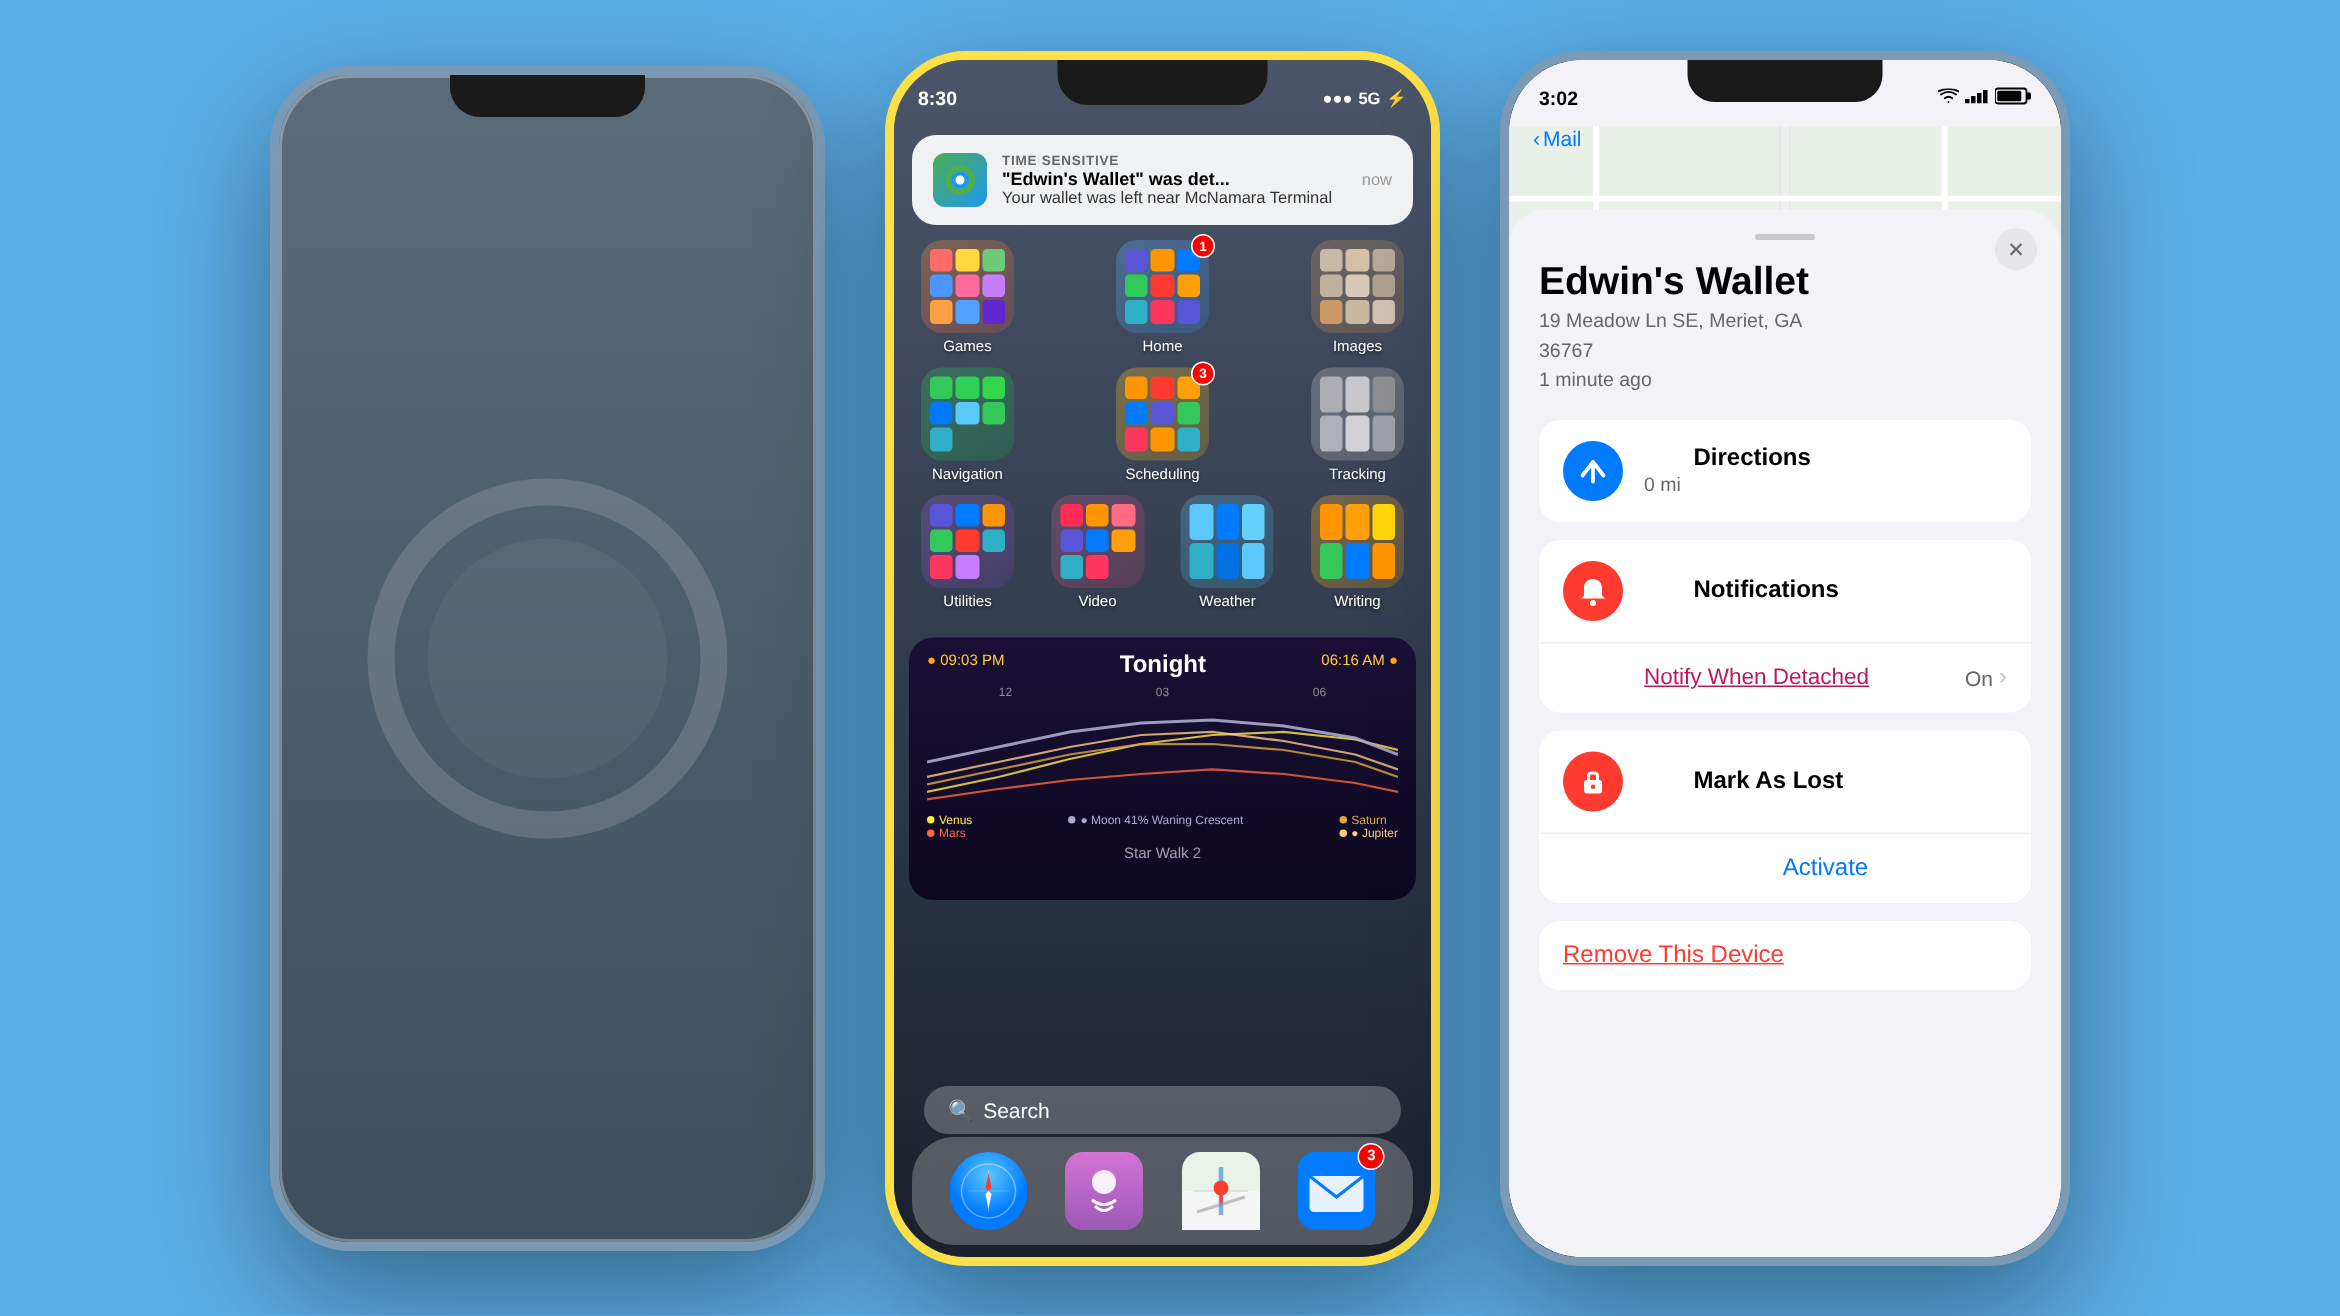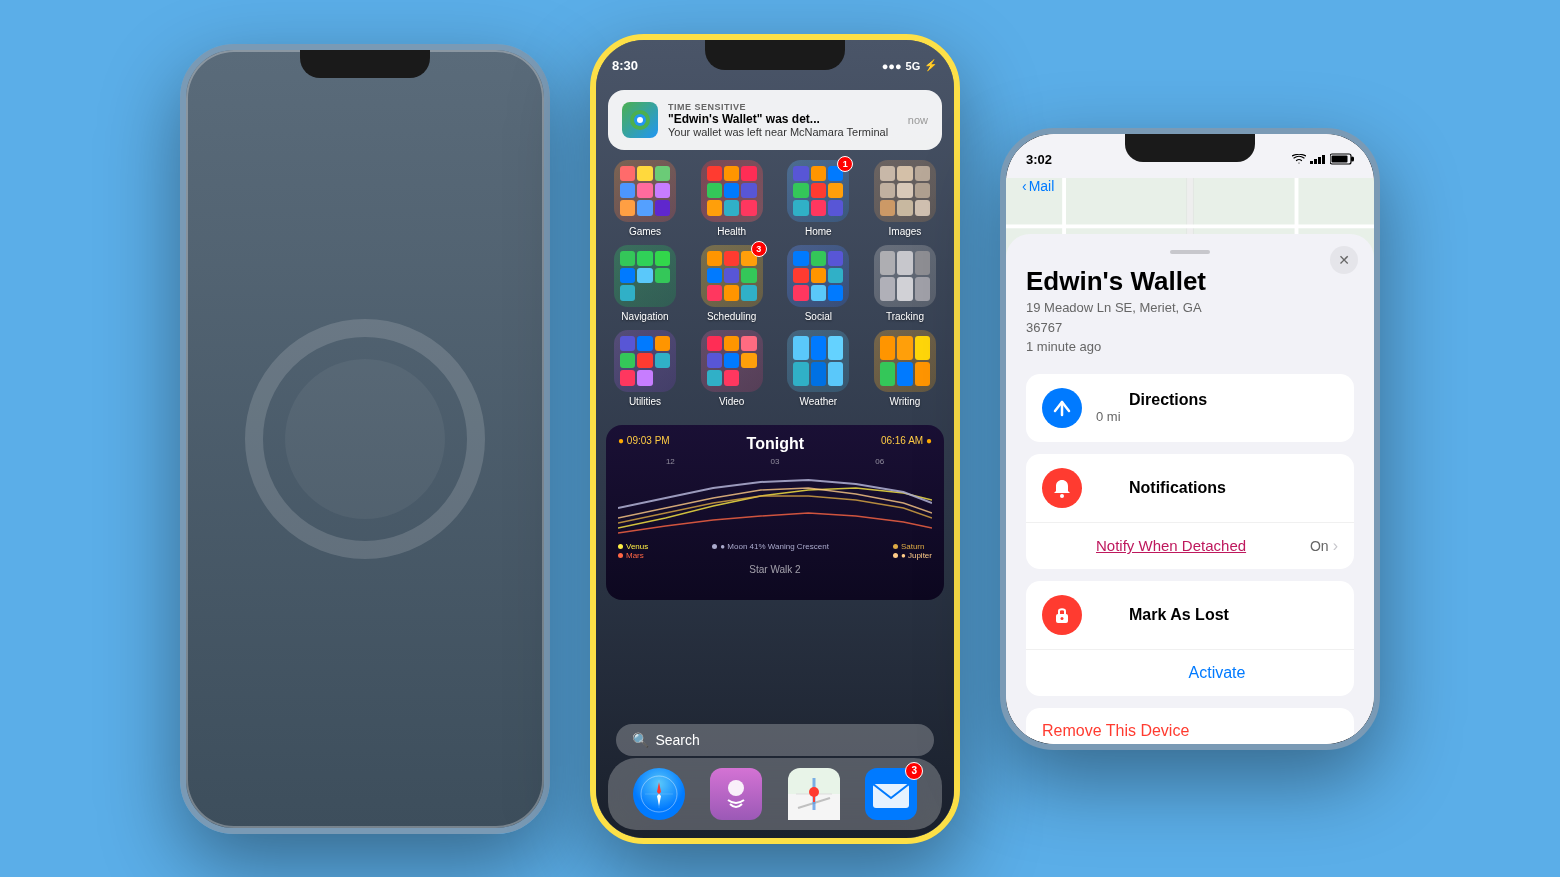--- a/index.html
+++ b/index.html
@@ -283,21 +283,21 @@
       display: flex;
       align-items: center;
       justify-content: center;
       font-size: 28px;
       position: relative;
     }
 
     
     .phone-3 {
       width: 380px;
-      height: 622px;
+      height: 810px;
       background: #1c1c1e;
       border: 6px solid #7a9ab5;
       border-radius: 54px;
     }
     .phone-3-screen {
       width: 100%;
       height: 100%;
       background: #f2f2f7;
       position: relative;
       overflow: hidden;
@@ -437,20 +437,21 @@
       font-size: 16px;
       color: #007AFF;
       font-weight: 400;
       padding: 4px 0;
     }
     .remove-btn {
       font-size: 16px;
       color: #FF3B30;
       font-weight: 400;
       padding: 4px 0;
+      text-decoration: underline;
     }
 
     .standalone-action {
       background: white;
       border-radius: 14px;
       padding: 14px 16px;
       margin-bottom: 12px;
     }
 
     .nav-back {
@@ -525,34 +526,20 @@
             <div class="folder-mini" style="background:#4d96ff"></div>
             <div class="folder-mini" style="background:#ff6b9d"></div>
             <div class="folder-mini" style="background:#c77dff"></div>
             <div class="folder-mini" style="background:#ff9f43"></div>
             <div class="folder-mini" style="background:#54a0ff"></div>
             <div class="folder-mini" style="background:#5f27cd"></div>
           </div>
           <span class="folder-label">Games</span>
         </div>
         <div class="app-folder">
-          <div class="folder-icon health-color">
-            <div class="folder-mini" style="background:#ff3b30"></div>
-            <div class="folder-mini" style="background:#ff9500"></div>
-            <div class="folder-mini" style="background:#ff2d55"></div>
-            <div class="folder-mini" style="background:#34c759"></div>
-            <div class="folder-mini" style="background:#007aff"></div>
-            <div class="folder-mini" style="background:#5856d6"></div>
-            <div class="folder-mini" style="background:#ff9f0a"></div>
-            <div class="folder-mini" style="background:#30b0c7"></div>
-            <div class="folder-mini" style="background:#ff375f"></div>
-          </div>
-          <span class="folder-label">Health</span>
-        </div>
-        <div class="app-folder">
           <div class="folder-icon home-color">
             <div class="folder-mini" style="background:#5856d6"></div>
             <div class="folder-mini" style="background:#ff9500"></div>
             <div class="folder-mini" style="background:#007aff"></div>
             <div class="folder-mini" style="background:#34c759"></div>
             <div class="folder-mini" style="background:#ff3b30"></div>
             <div class="folder-mini" style="background:#ff9f0a"></div>
             <div class="folder-mini" style="background:#30b0c7"></div>
             <div class="folder-mini" style="background:#ff375f"></div>
             <div class="folder-mini" style="background:#5856d6"></div>
@@ -596,34 +583,20 @@
             <div class="folder-mini" style="background:#ff9f0a"></div>
             <div class="folder-mini" style="background:#007aff"></div>
             <div class="folder-mini" style="background:#5856d6"></div>
             <div class="folder-mini" style="background:#34c759"></div>
             <div class="folder-mini" style="background:#ff375f"></div>
             <div class="folder-mini" style="background:#ff9500"></div>
             <div class="folder-mini" style="background:#30b0c7"></div>
             <div class="badge">3</div>
           </div>
           <span class="folder-label">Scheduling</span>
-        </div>
-        <div class="app-folder">
-          <div class="folder-icon social-color">
-            <div class="folder-mini" style="background:#007aff"></div>
-            <div class="folder-mini" style="background:#34c759"></div>
-            <div class="folder-mini" style="background:#5856d6"></div>
-            <div class="folder-mini" style="background:#ff3b30"></div>
-            <div class="folder-mini" style="background:#ff9500"></div>
-            <div class="folder-mini" style="background:#30b0c7"></div>
-            <div class="folder-mini" style="background:#ff375f"></div>
-            <div class="folder-mini" style="background:#5ac8fa"></div>
-            <div class="folder-mini" style="background:#007aff"></div>
-          </div>
-          <span class="folder-label">Social</span>
         </div>
         <div class="app-folder">
           <div class="folder-icon tracking-color">
             <div class="folder-mini" style="background:#aeaeb2"></div>
             <div class="folder-mini" style="background:#c7c7cc"></div>
             <div class="folder-mini" style="background:#8e8e93"></div>
             <div class="folder-mini" style="background:#b0b0b8"></div>
             <div class="folder-mini" style="background:#d1d1d6"></div>
             <div class="folder-mini" style="background:#a0a0a8"></div>
           </div>

